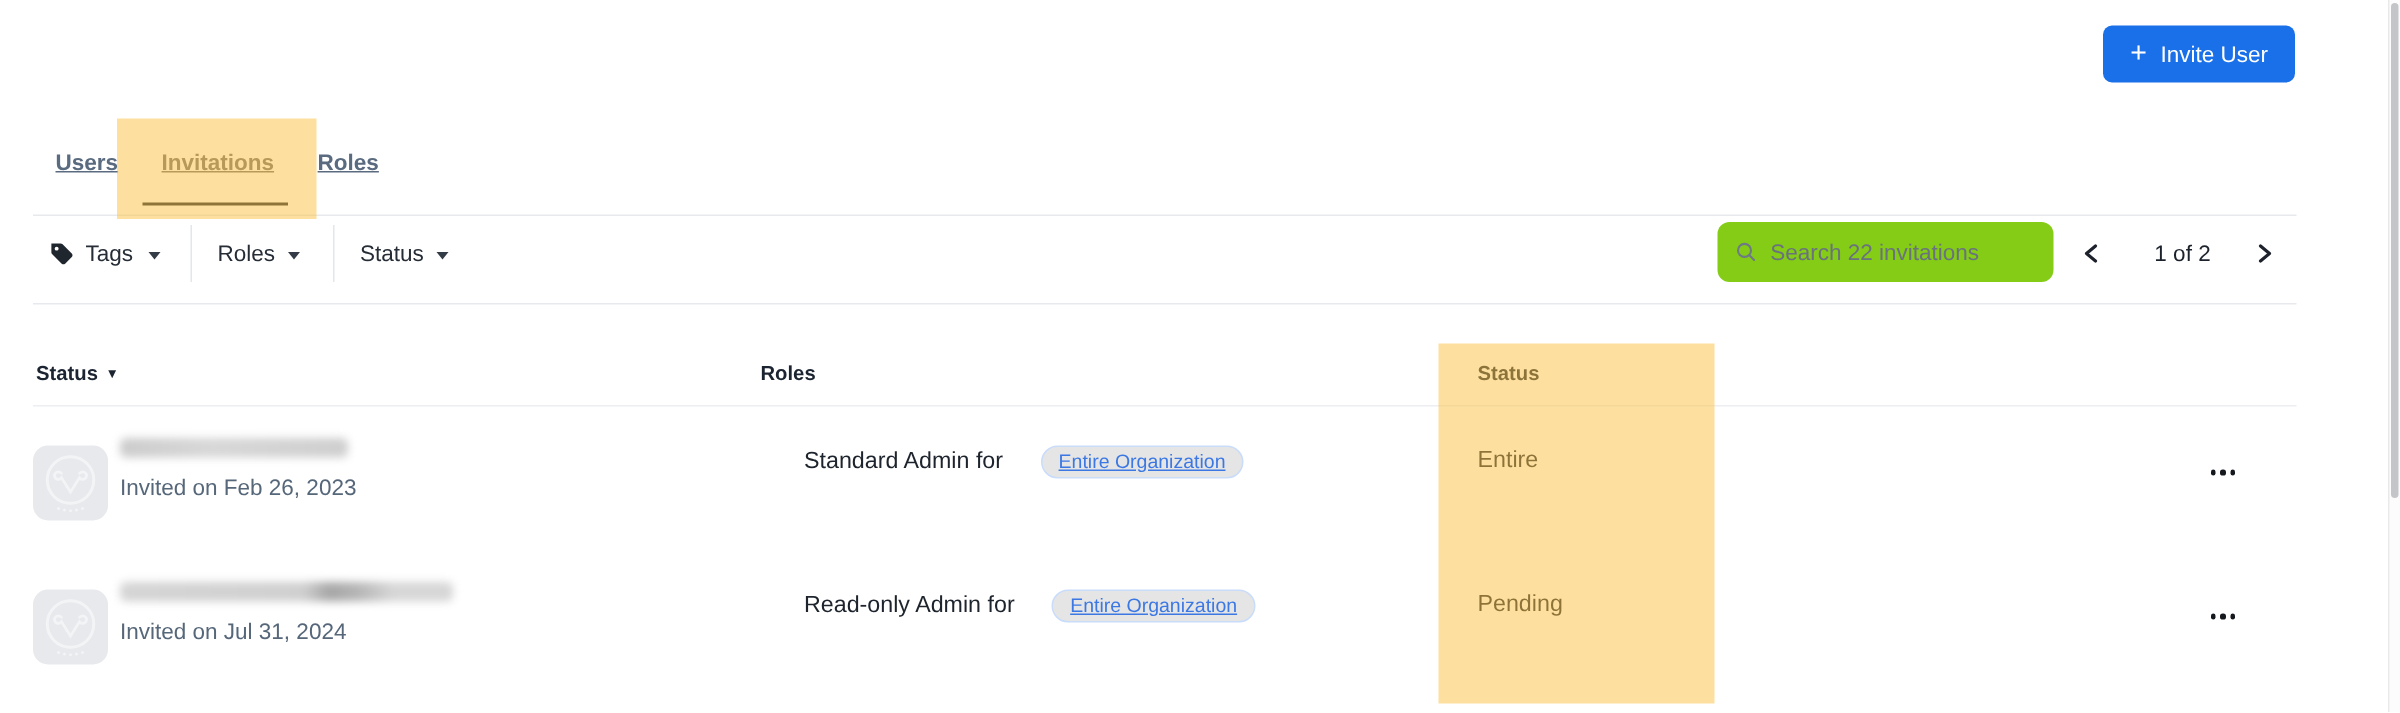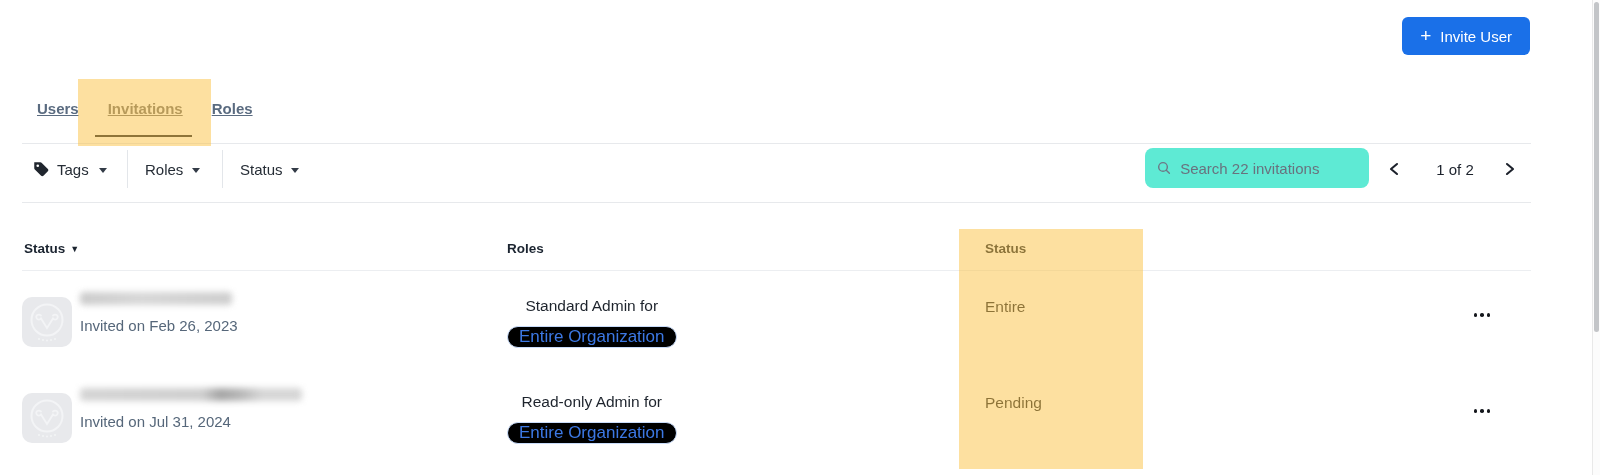--- a/index.html
+++ b/index.html
@@ -38,21 +38,21 @@
   
   .fitem { position:absolute; top:160px; font-size:15px; color:#262d36; line-height:19px; cursor:pointer; }
   .tag-icon { position:absolute; left:32px; top:160px; width:18px; height:18px; }
   .caret { position:absolute; top:168px; width:0; height:0;
     border-left:4.5px solid transparent; border-right:4.5px solid transparent; border-top:5.5px solid #333b47; }
   .vsep { position:absolute; top:150px; width:1px; height:38px; background:#e3e6ea; }
 
   
   .searchbox {
     position:absolute; left:1145px; top:148px; width:224px; height:40px;
-    background:#5eead4; border-radius:8px; display:flex; align-items:center; padding:0 12px; gap:9px;
+    background:#84cc16; border-radius:8px; display:flex; align-items:center; padding:0 12px; gap:9px;
   }
   .searchbox input {
     border:none; outline:none; background:transparent; font-family:inherit;
     font-size:15px; color:#2a313b; width:100%;
   }
   .searchbox input::placeholder { color:#69727e; opacity:1; }
   .pager-chev { position:absolute; top:162px; width:14px; height:14px; cursor:pointer; }
   .pager-label { position:absolute; left:1427px; top:161px; width:56px; text-align:center;
     font-size:15px; color:#1c222c; }
 
@@ -64,25 +64,25 @@
   .th-status { left:985px; }
 
   
   .avatar {
     position:absolute; left:22px; width:50px; height:50px; border-radius:10px; background:#e8e9ec;
   }
   .blurbar { position:absolute; left:80px; height:13px; border-radius:4px; filter:blur(3px); opacity:.8; }
   .blurbar.b1 { background:linear-gradient(90deg,#bfbfbf,#cdcdcd 40%,#c2c2c2); width:152px; }
   .blurbar.b2 { background:linear-gradient(90deg,#cacaca,#c3c3c3 55%,#8f8f8f 63%,#a4a4a4 72%,#cccccc 82%); width:222px; }
   .invited { position:absolute; left:80px; font-size:15px; color:#56677a; line-height:18px; }
-  .rolecell { position:absolute; left:507px; display:flex; align-items:center; gap:11px;flex-direction:column; }
+  .rolecell { position:absolute; left:536px; display:flex; align-items:center; gap:25px; }
   .roletext { font-size:15.5px; color:#1e242d; }
   .scope-badge {
-    font-size:17px; color:#3c78e4; background:#000000; border:1px solid #c9dcfa;
-    border-radius:999px; padding:2px 11px; line-height:16px; white-space:nowrap;
+    font-size:13px; color:#3c78e4; background:#e5e5e5; border:1px solid #c9dcfa;
+    border-radius:999px; padding:2px 11px; line-height:16px; white-space:nowrap;text-decoration:underline;
   }
   .statusval { position:absolute; left:985px; font-size:15.5px; color:#1e242d; line-height:19px; }
   .dots-btn {
     position:absolute; left:1468px; width:28px; height:22px; background:none; border:none; cursor:pointer;
     display:flex; align-items:center; justify-content:center; gap:3px;
   }
   .dots-btn i { width:3.5px; height:3.5px; border-radius:50%; background:#15181d; display:block; }
 
   
   .hl { position:absolute; background:rgba(251,193,66,0.5); pointer-events:none; z-index:20; }

